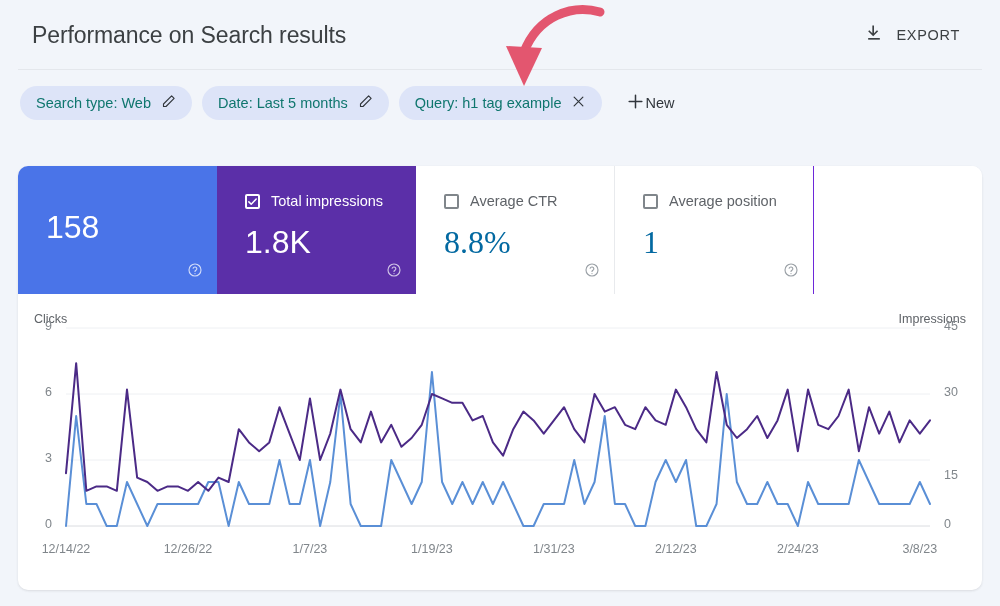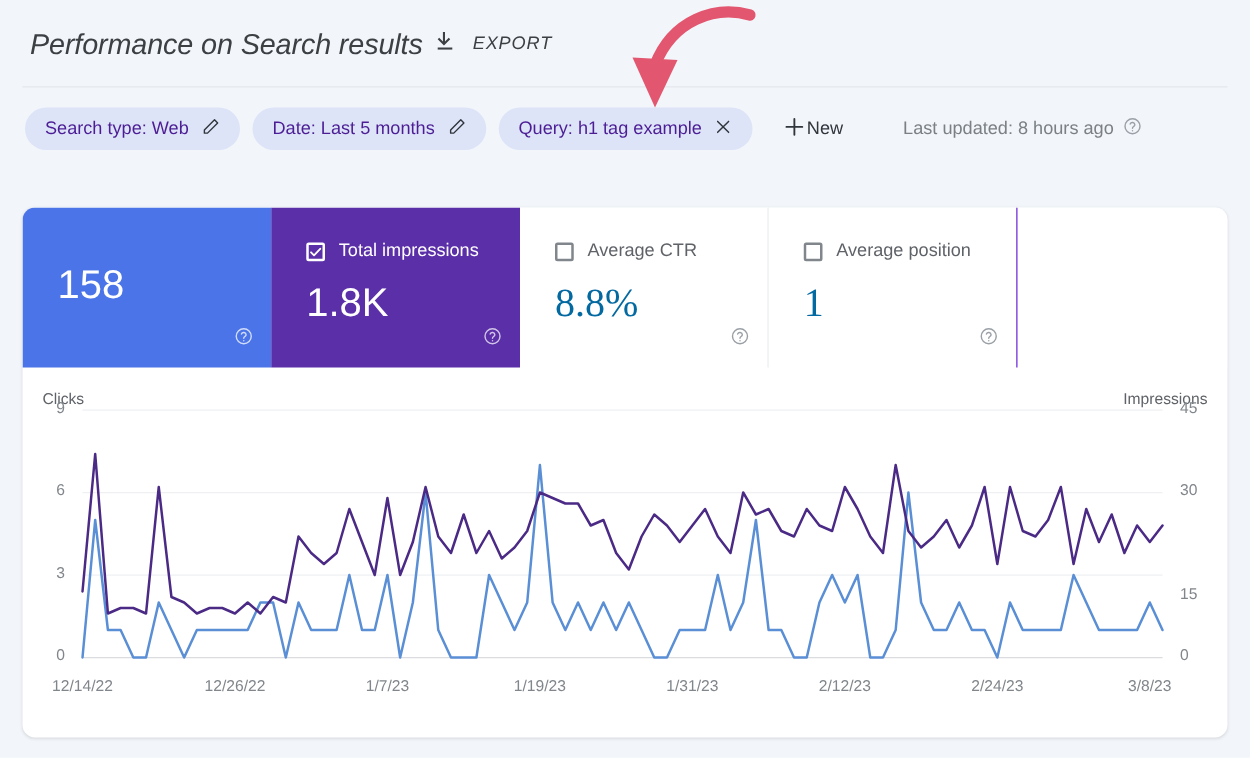--- a/index.html
+++ b/index.html
@@ -7,23 +7,22 @@
     width: 1000px; height: 606px;
     background: #f2f5fa;
     font-family: "Liberation Sans", sans-serif;
     overflow: hidden;
   }
   #root { position: relative; width: 1000px; height: 606px; }
 
   
   .header {
     position: absolute; left: 0; top: 0; width: 1000px; height: 70px;
-    display: flex; align-items: center; 
-    padding: 0 24px;
-    font-style: italic;
+    display: flex; align-items: center; justify-content: space-between;
+    padding: 0 32px;
   }
   .page-title {
     font-size: 23px; color: #3c4043; font-weight: 400;
     letter-spacing: -0.1px;
   }
   .export-btn {
     display: flex; align-items: center; gap: 12px;
     color: #3c4043; cursor: pointer; padding: 6px 8px;
   }
   .export-label { font-size: 14.5px; letter-spacing: 0.7px; font-weight: 500; }
@@ -36,21 +35,21 @@
 
   
   .filterbar {
     position: absolute; left: 0; top: 70px; width: 1000px; height: 66px;
     display: flex; align-items: center; padding: 0 20px; gap: 10px;
   }
   .chip {
     display: flex; align-items: center; gap: 10px;
     background: #dde4f8; border-radius: 18px;
     height: 34px; padding: 0 16px;
-    font-size: 14.5px; color: #4c1d95; cursor: pointer;
+    font-size: 14.5px; color: #0f766e; cursor: pointer;
     white-space: nowrap;
   }
   .chip .chip-label { line-height: 1; }
   .pencil { display:block; }
   .xmark { display:block; }
 
   .new-btn {
     display: flex; align-items: center; gap: 0;
     height: 34px; padding: 0 12px 0 8px; margin-left: 6px;
     color: #31363c; font-size: 14.5px; cursor: pointer;
@@ -171,30 +170,20 @@
 
     <div class="new-btn">
       <span class="plus-icon">
         <svg width="19" height="19" viewBox="0 0 24 24" fill="none" stroke="#31363c" stroke-width="1.9" stroke-linecap="round">
           <path d="M12 4v16M4 12h16"></path>
         </svg>
       </span>
       <span>New</span>
     </div>
 
-    <div class="last-updated">
-      <span>Last updated: 8 hours ago</span>
-      <span>
-        <svg width="16" height="16" viewBox="0 0 24 24" fill="none" stroke="#9aa0a6" stroke-width="1.7">
-          <circle cx="12" cy="12" r="9"></circle>
-          <path d="M9.2 9.3a2.9 2.9 0 015.6 1c0 1.9-2.8 2.2-2.8 4" stroke-linecap="round"></path>
-          <circle cx="12" cy="17.4" r="0.9" fill="#9aa0a6" stroke="none"></circle>
-        </svg>
-      </span>
-    </div>
   </div>
 
   <div class="panel">
 
     <div class="cards">
 
       <div class="card card-clicks">
         <div class="card-value">158</div>
         <span class="help">
           <svg width="16" height="16" viewBox="0 0 24 24" fill="none" stroke="rgba(255,255,255,0.75)" stroke-width="1.7">

